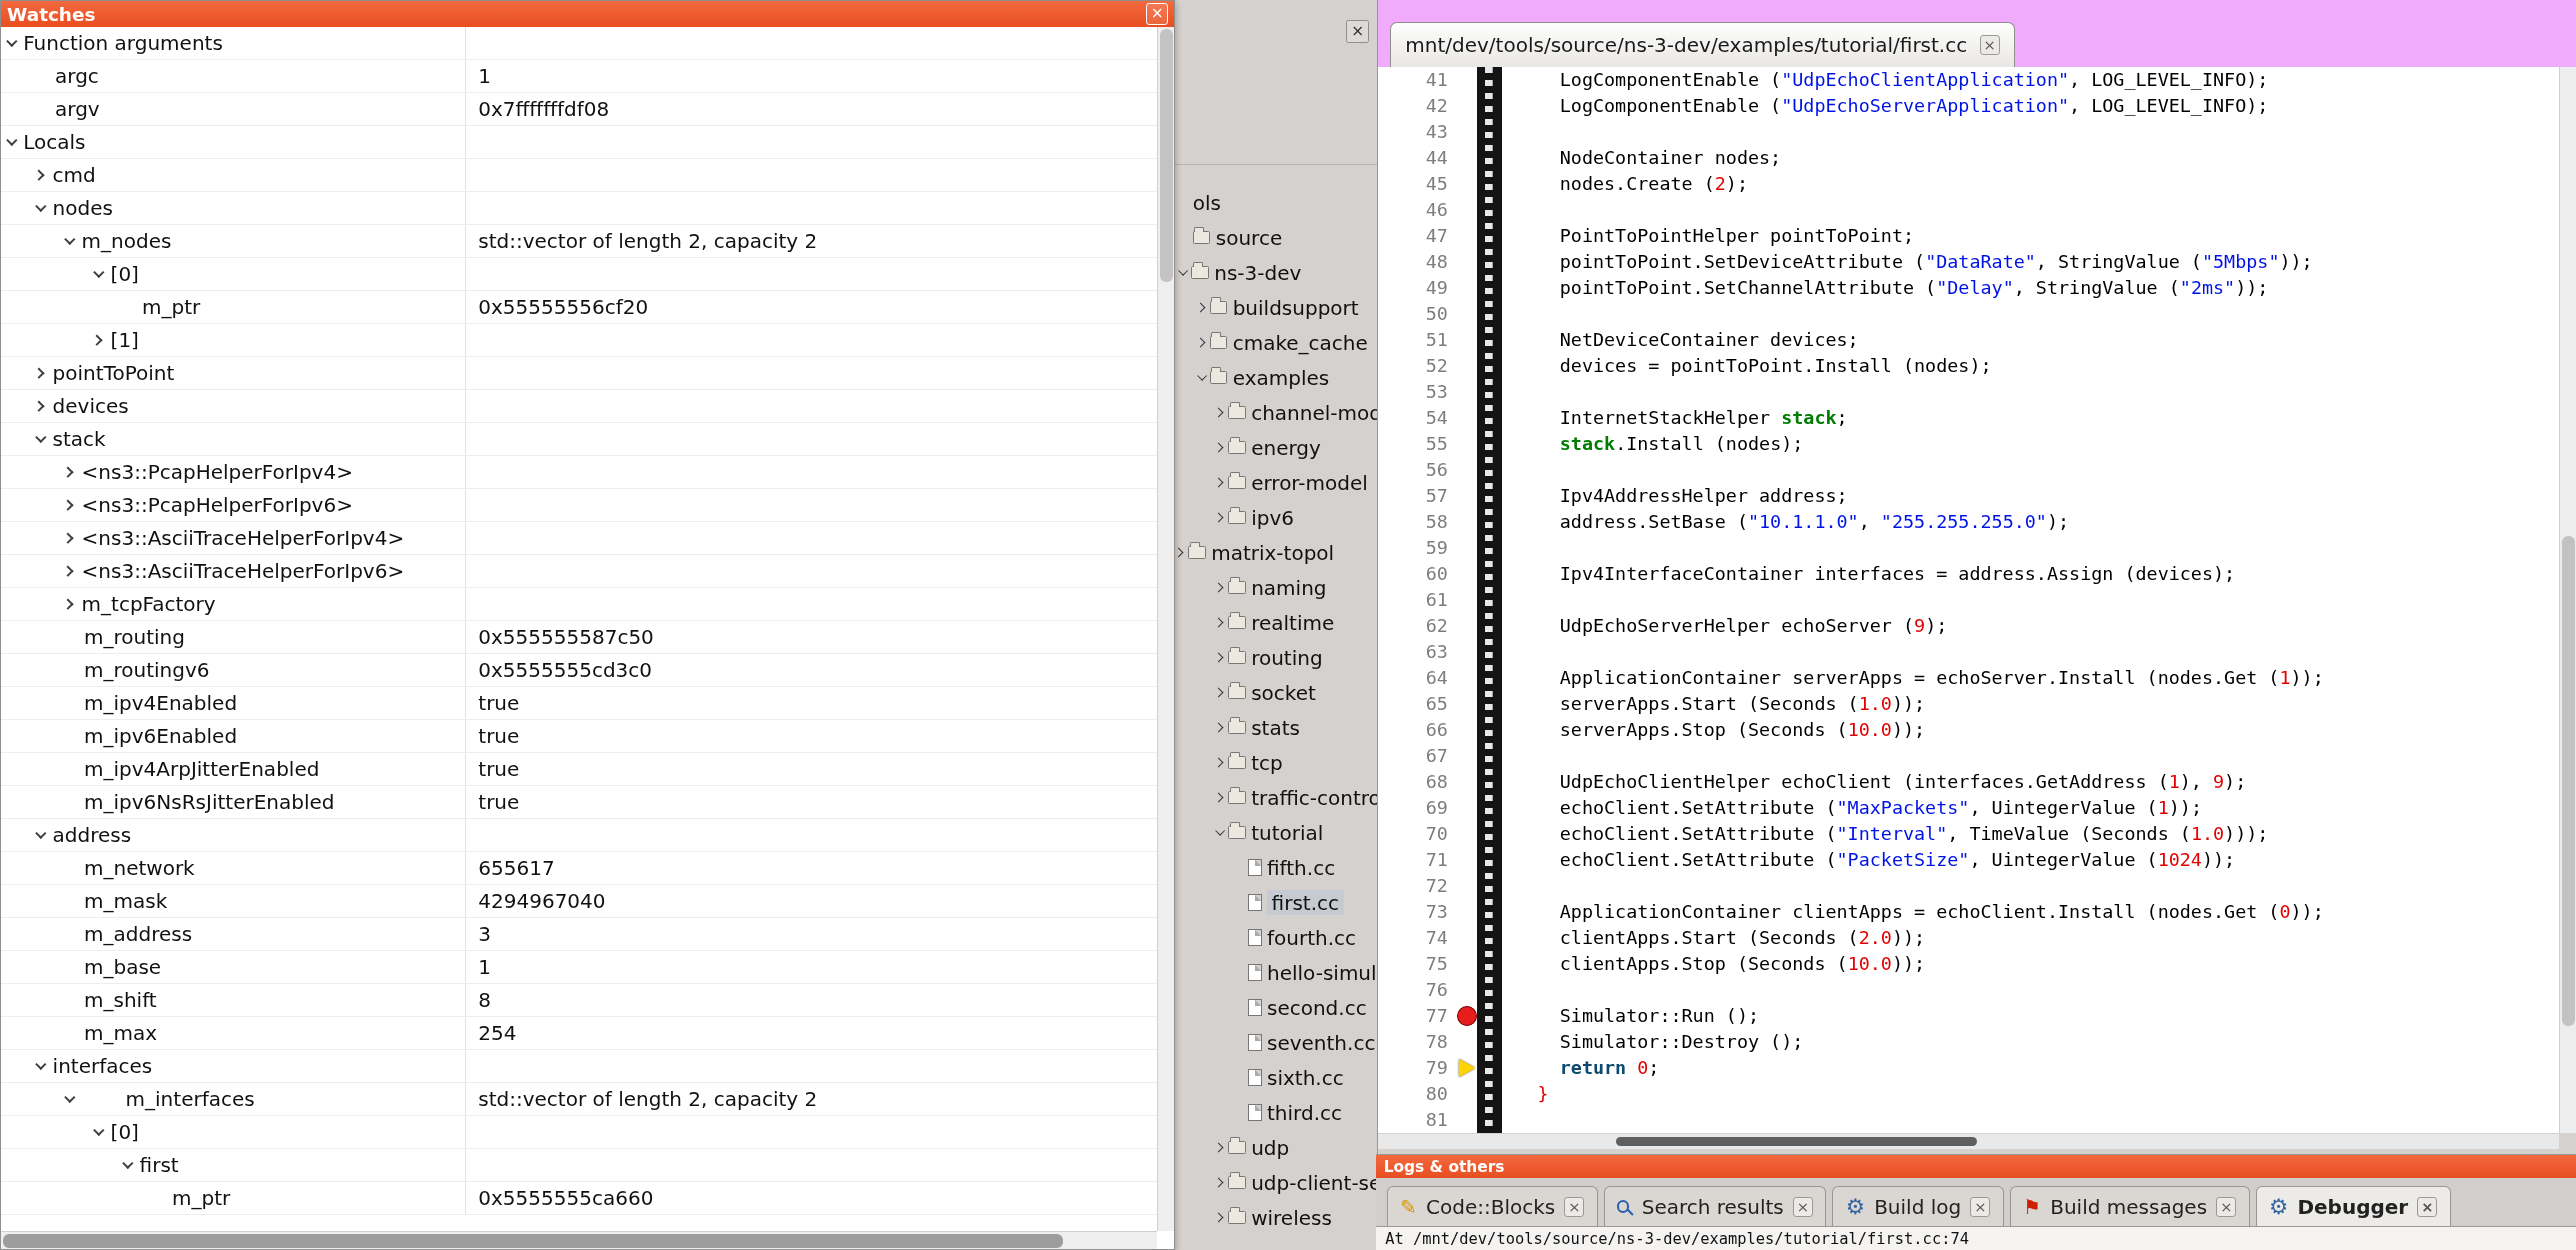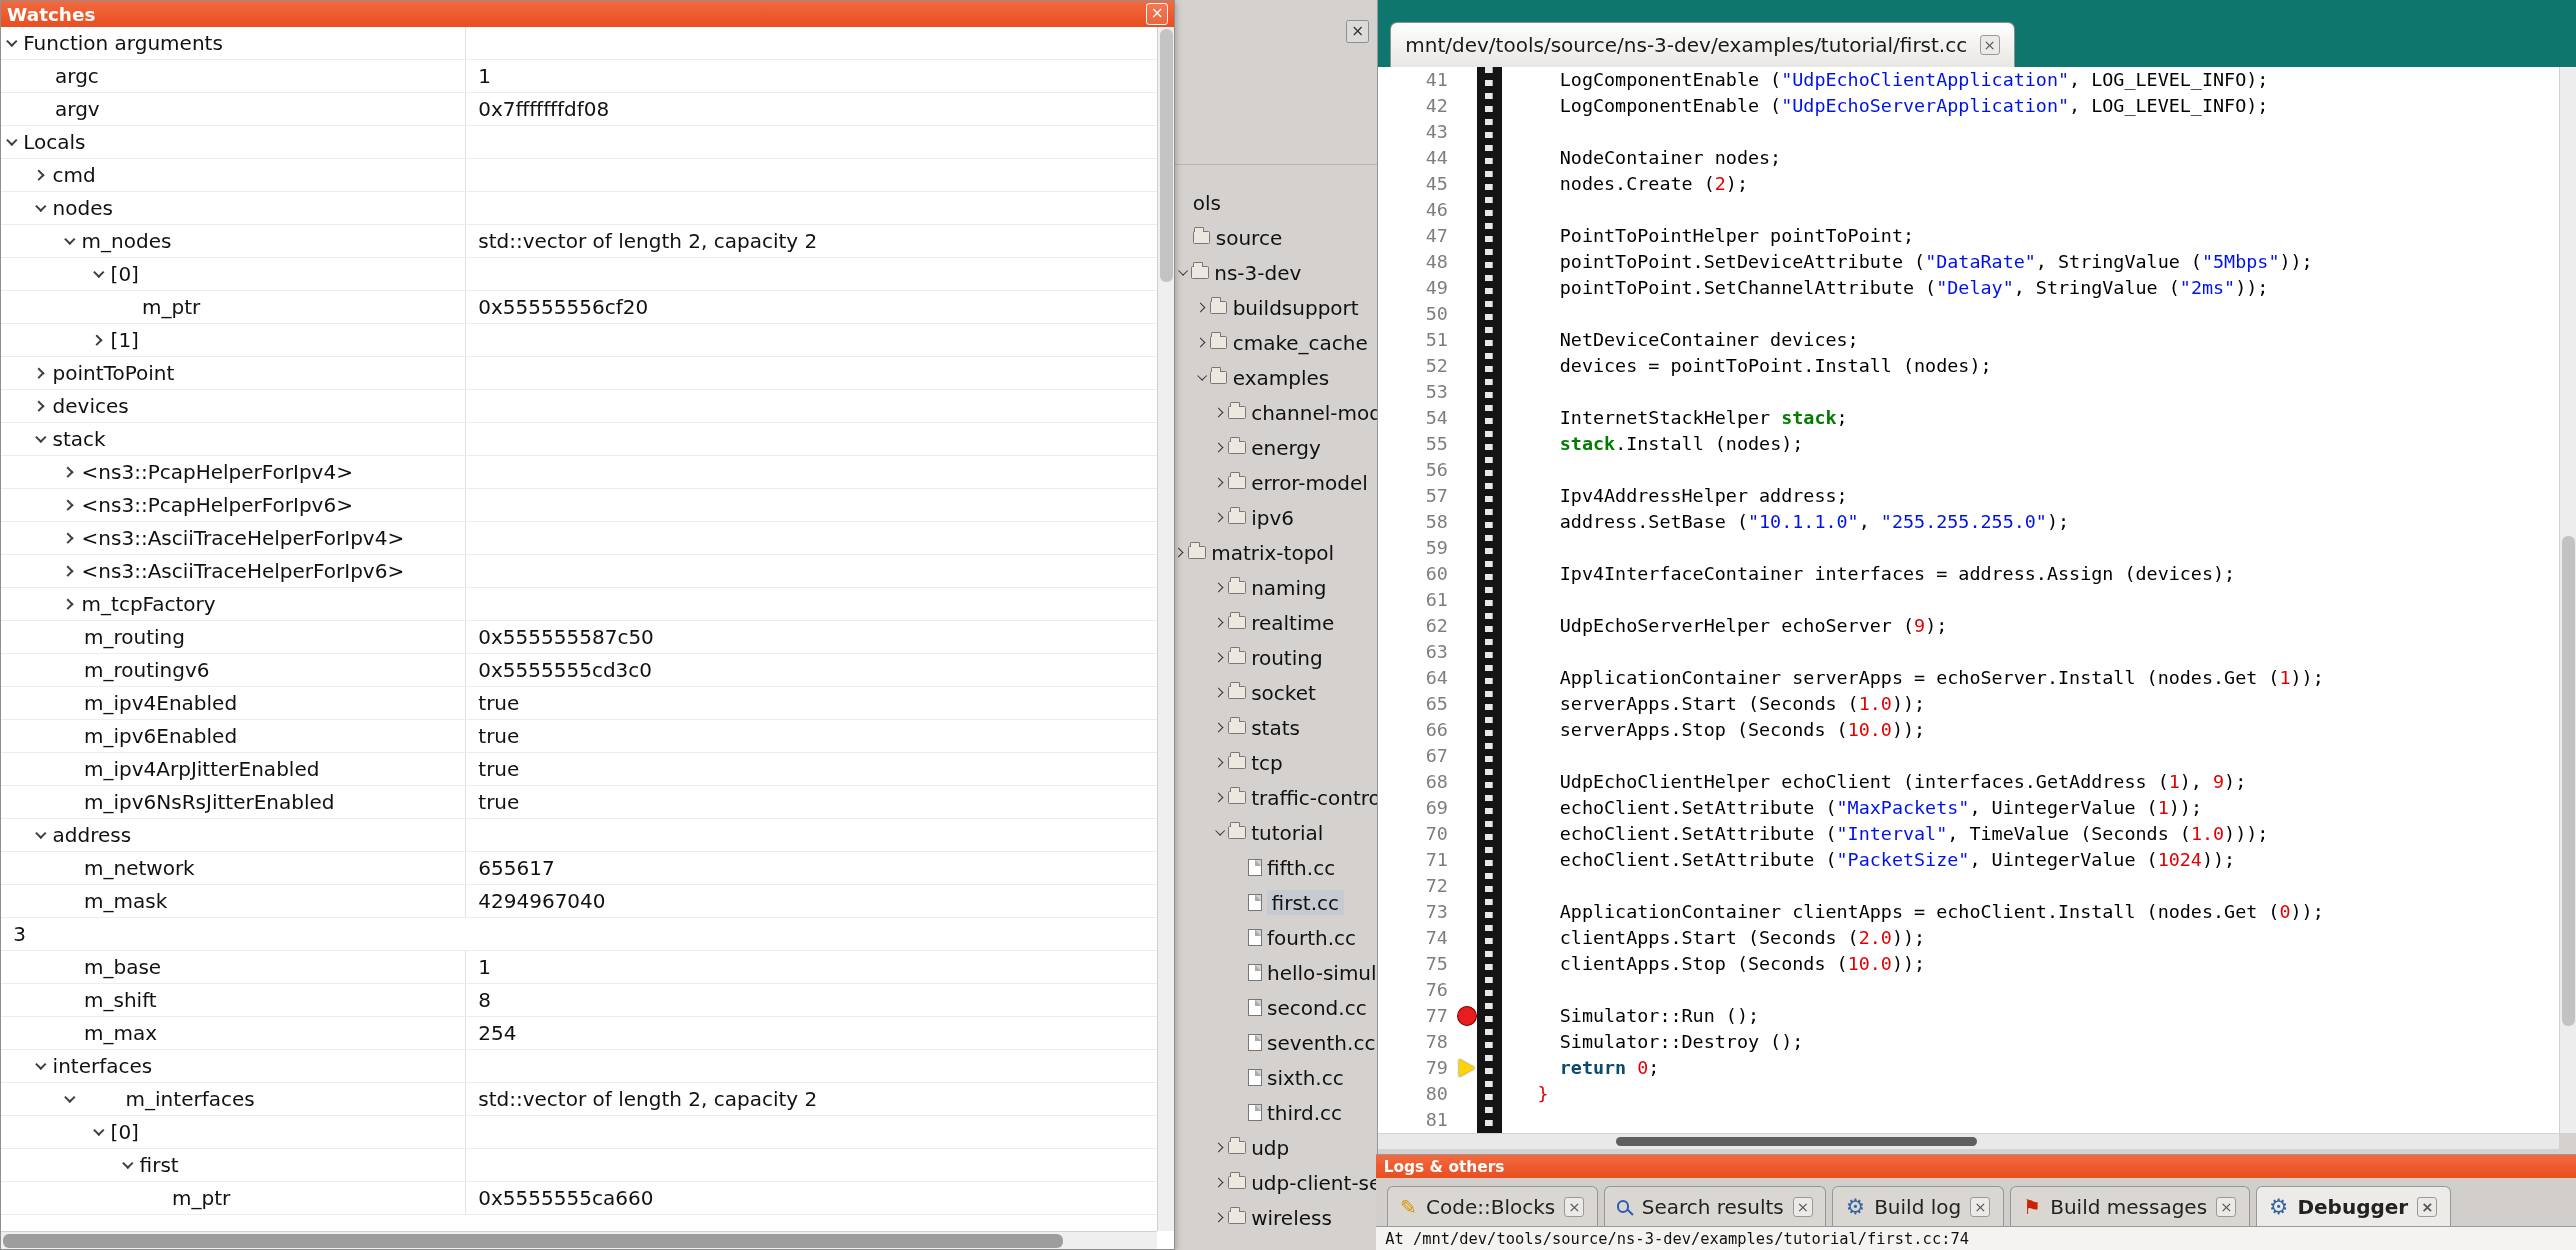--- a/index.html
+++ b/index.html
@@ -35,21 +35,21 @@
   .titem{height:35px;display:flex;align-items:center;white-space:nowrap;overflow:hidden;}
   .titem .chev{width:7px;height:7px;border-right:1.9px solid #333;border-bottom:1.9px solid #333;margin-right:6.1px;}
   .tlabel{overflow:hidden;text-overflow:clip;}
   .tlabel.sel{background:#c6cad1;border-radius:1.5px;padding:0.8px 4.6px;}
   .icon-folder{width:17.7px;height:13px;background:#ece8df;border:0.8px solid #777;border-radius:1.5px;position:relative;flex:none;margin-right:5.4px;}
   .icon-folder::before{content:'';position:absolute;top:-4.6px;left:0.8px;width:7.7px;height:3.8px;background:#ece8df;border:0.8px solid #777;border-bottom:none;border-radius:1.5px 1.5px 0 0;}
   .icon-file{width:14px;height:17px;background:#fff;border:0.8px solid #777;flex:none;margin-right:5.4px;position:relative;}
   .icon-file::before{content:'';position:absolute;right:0;top:0;width:0;height:0;border:3.8px solid;border-color:#d5d1ce #d5d1ce #aaa #aaa;}
 
   
-  #editor-tabbar{position:absolute;left:1378px;top:0;width:1198px;height:76px;background:#0f766e;border-bottom:0.8px solid #8f8f8f;}
+  #editor-tabbar{position:absolute;left:1378px;top:0;width:1198px;height:76px;background:#f0abfc;border-bottom:0.8px solid #8f8f8f;}
   #editor-tab{position:absolute;left:12.3px;top:21.5px;height:45px;display:inline-flex;align-items:center;gap:12.3px;padding:0 14px;background:linear-gradient(#fefefe,#e9e7e3);border:0.8px solid #8f8f8f;border-bottom:none;border-radius:7px 7px 0 0;font-size:20px;color:#1a1a1a;}
   .tabx{width:20px;height:20px;border:0.8px solid #999;border-radius:3.1px;background:#eceae7;color:#555;font-size:14.6px;line-height:17.7px;text-align:center;flex:none;}
   #editor-code{position:absolute;left:1378px;top:67px;width:1181px;height:1066px;background:#fff;overflow:hidden;font-family:"DejaVu Sans Mono","Liberation Mono",monospace;font-size:18.4px;line-height:26px;}
   .cline{display:flex;height:26px;align-items:stretch;}
   .lnum{width:76px;flex:none;text-align:right;padding-right:6.1px;color:#7e7e7e;}
   .lmark{width:23px;flex:none;position:relative;display:flex;align-items:center;}
   .bp{width:20px;height:20px;border-radius:50%;background:#e81d1d;border:1.5px solid #7e0000;display:inline-block;margin-left:3.1px;position:relative;z-index:2;}
   .curarrow{width:0;height:0;border-top:9.2px solid transparent;border-bottom:9.2px solid transparent;border-left:16px solid #ffd400;display:inline-block;margin-left:4.6px;filter:drop-shadow(0 0 1.2px #6b5500);position:relative;z-index:2;}
   .lmargin{width:24.6px;flex:none;background-color:#141414;background-image:repeating-linear-gradient(180deg,rgba(255,255,255,.9) 0 6.1px,transparent 6.1px 13px);background-size:7.7px 100%;background-repeat:no-repeat;background-position:center top;}
   .lcode{padding-left:36px;white-space:pre;}
@@ -724,20 +724,24 @@
         <div class="wval">655617</div>
       </div>
       <div class="wrow">
         <div class="wname" style="padding-left: 63px;">
           <span class="chevspace"></span>
           <span>m_mask</span>
         </div>
         <div class="wval">4294967040</div>
       </div>
       <div class="wrow">
+        <div class="wname" style="padding-left: 63px;">
+          <span class="chevspace"></span>
+          <span>m_address</span>
+        </div>
         <div class="wval">3</div>
       </div>
       <div class="wrow">
         <div class="wname" style="padding-left: 63px;">
           <span class="chevspace"></span>
           <span>m_base</span>
         </div>
         <div class="wval">1</div>
       </div>
       <div class="wrow">

